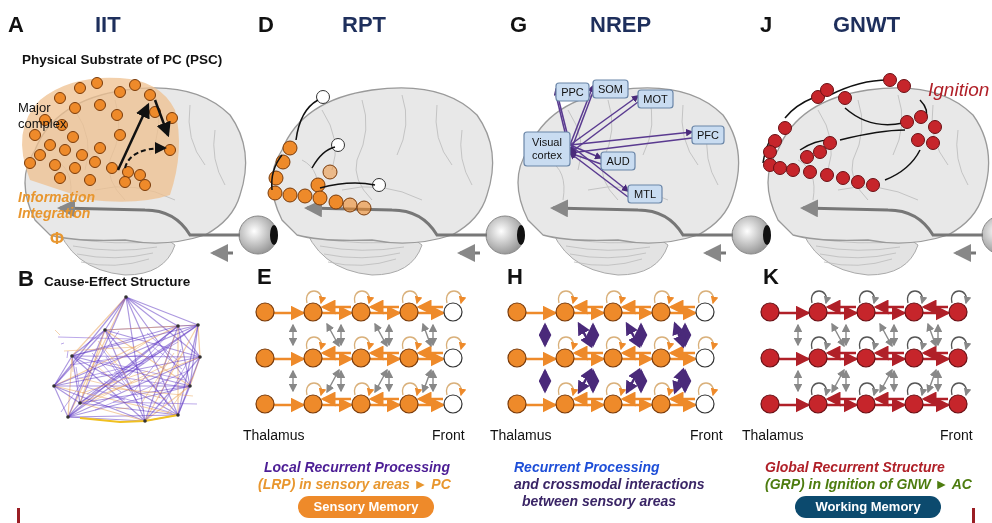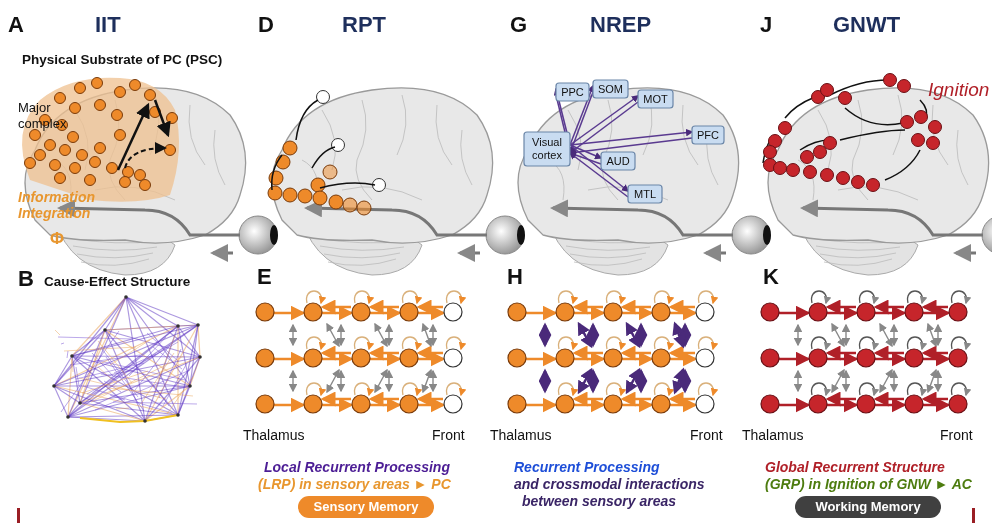--- a/index.html
+++ b/index.html
@@ -616,16 +616,16 @@
 <div class="abs cap" style="left:264px;top:459px;color:#4c1d95;">Local Recurrent Processing</div>
 <div class="abs cap" style="left:258px;top:476px;color:#e8962e;">(LRP) in sensory areas ► PC</div>
 <div class="abs pill" style="left:298px;top:496px;width:136px;background:#ee8a2a;">Sensory Memory</div>
 
 <div class="abs cap" style="left:514px;top:459px;color:#1d4ed8;">Recurrent Processing</div>
 <div class="abs cap" style="left:514px;top:476px;color:#3a2566;text-align:center;">and crossmodal interactions</div>
 <div class="abs cap" style="left:514px;top:493px;color:#3a2566;margin-left:8px;">between sensory areas</div>
 
 <div class="abs cap" style="left:765px;top:459px;color:#b02028;">Global Recurrent Structure</div>
 <div class="abs cap" style="left:765px;top:476px;color:#4d7c0f;">(GRP) in Ignition of GNW ► AC</div>
-<div class="abs pill" style="left:795px;top:496px;width:146px;background:#404040;">Working Memory</div>
+<div class="abs pill" style="left:795px;top:496px;width:146px;background:#0c4a6e;">Working Memory</div>
 
 <div class="abs" style="left:17px;top:508px;width:3px;height:15px;background:#9a1e24;"></div>
 <div class="abs" style="left:972px;top:508px;width:3px;height:15px;background:#9a1e24;"></div>
 
 </body></html>

